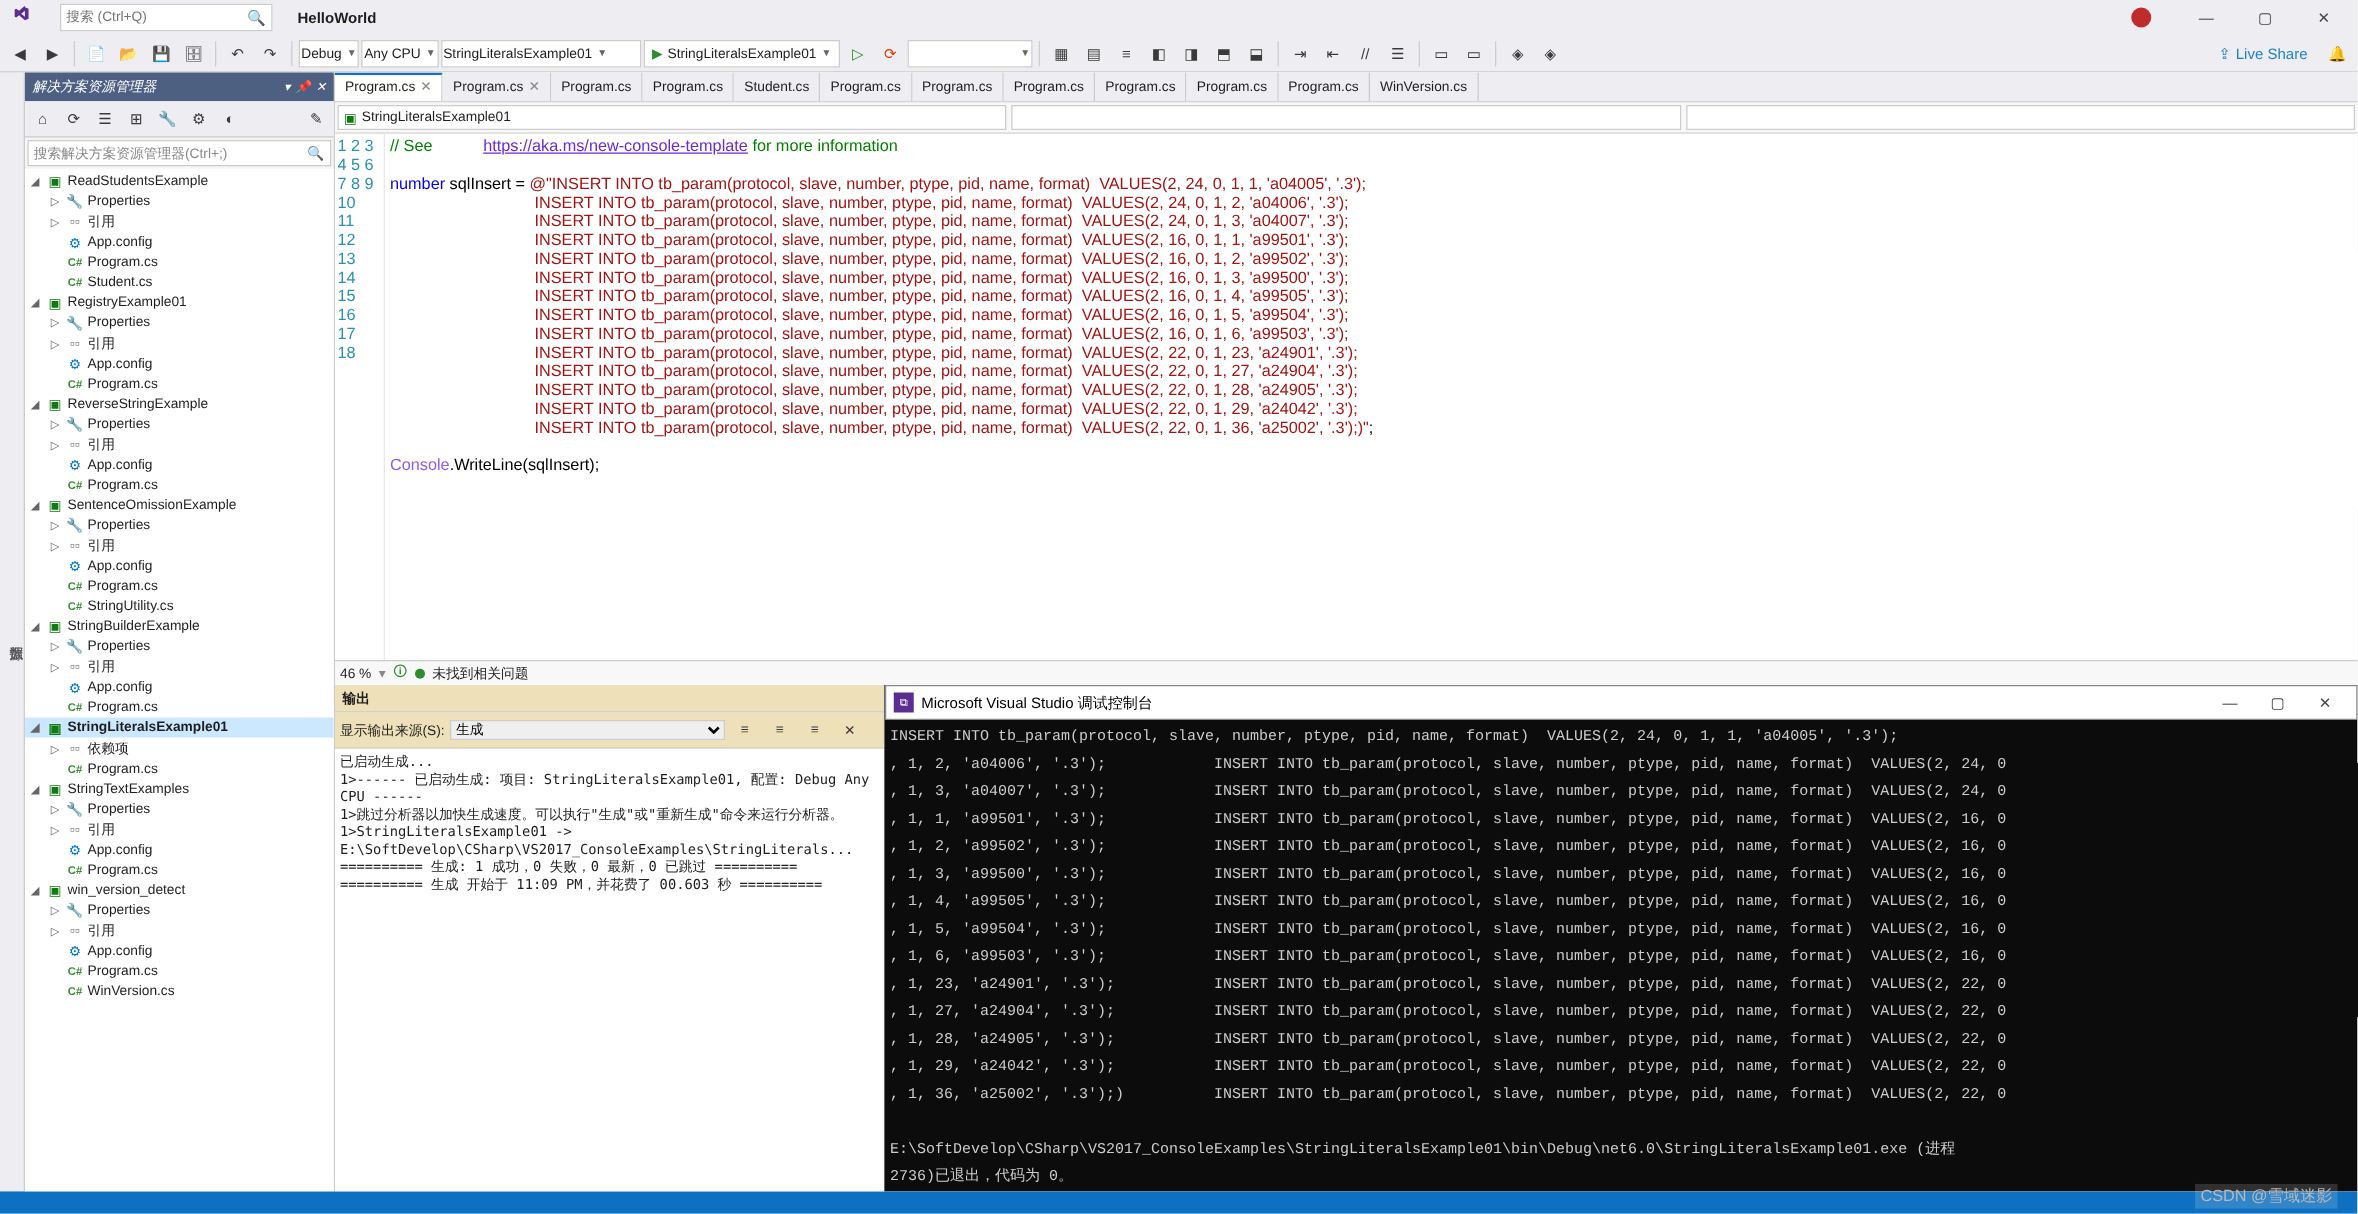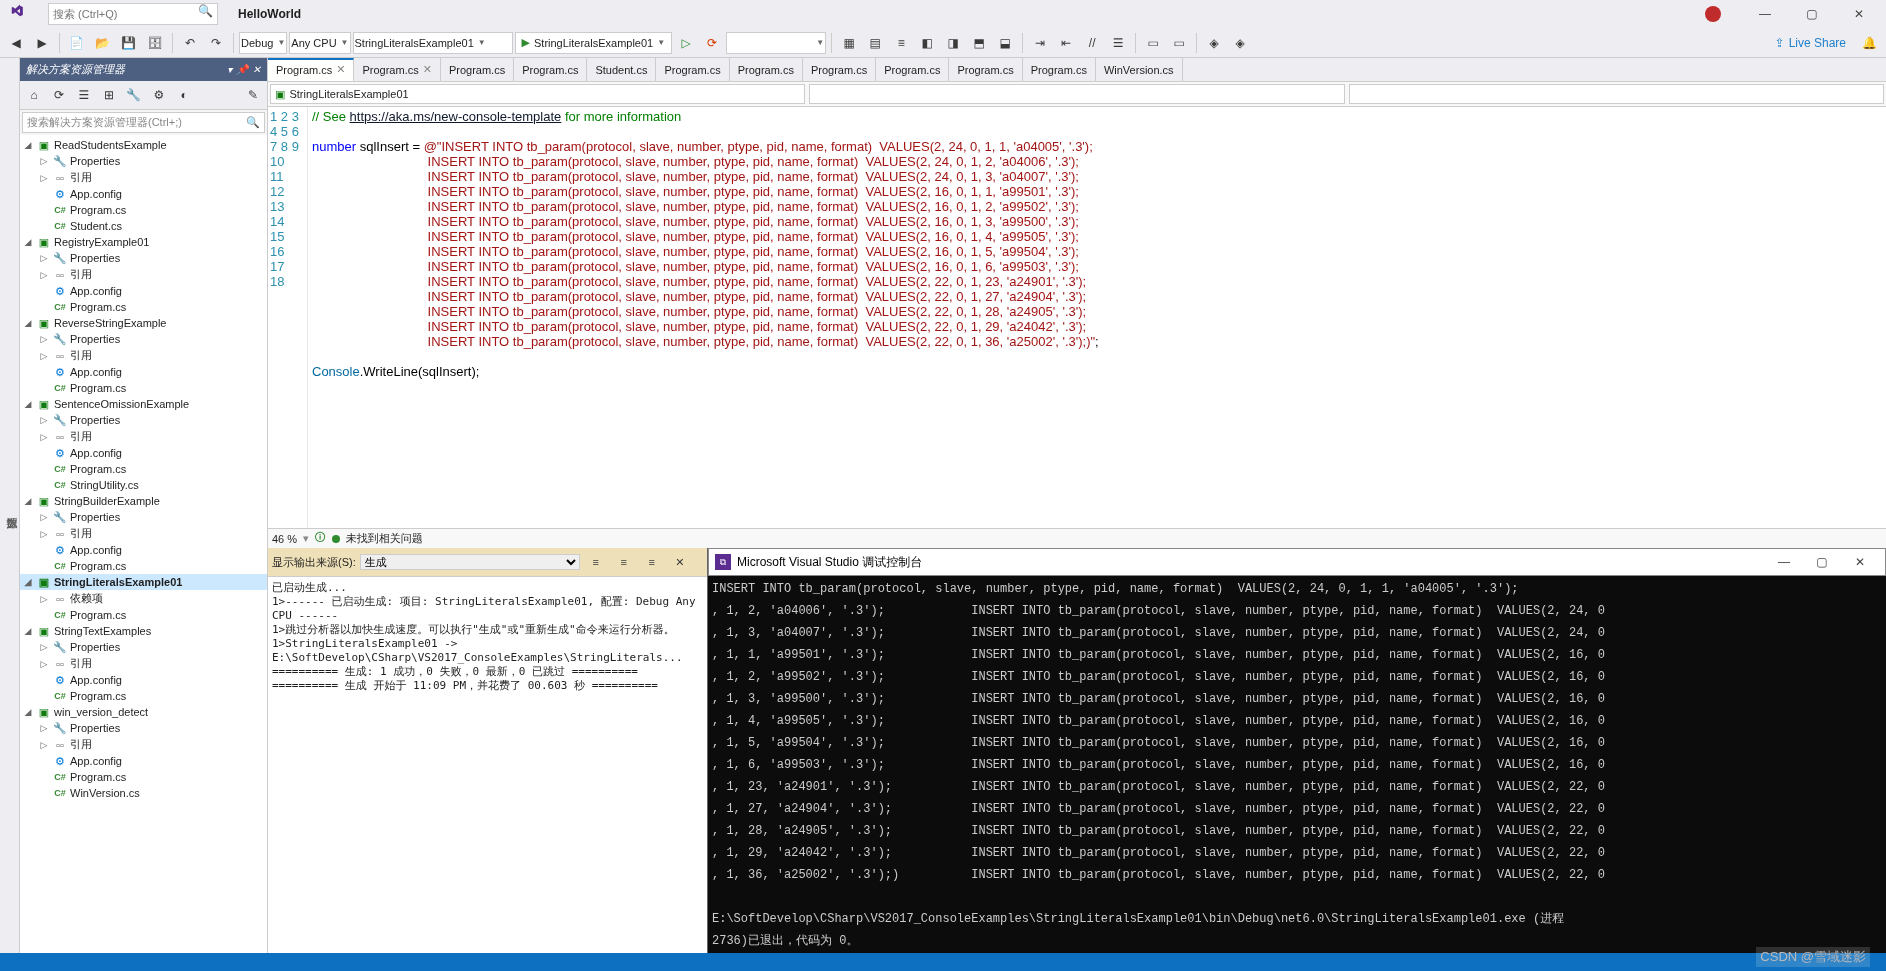--- a/index.html
+++ b/index.html
@@ -2,21 +2,21 @@
 <html><head>
 <meta charset="utf-8">
 <style>
 * { margin: 0; padding: 0; box-sizing: border-box; font-family: "Microsoft YaHei", "Segoe UI", sans-serif; }
 body { background: #eeeef2; font-size: 12px; color: #1e1e1e; width: 1886px; height: 971px; overflow: hidden; user-select: none; }
 
 
 .titlebar { height: 28px; background: #eeeef2; display: flex; align-items: center; padding: 0 4px; }
 .titlebar .vs-logo { width: 20px; height: 20px; margin: 0 6px; color: #5c2d91; }
 .menu-item { padding: 4px 8px; cursor: pointer; }
-.searchbox { display: flex; border: 1px solid #ccc; background: #fff; margin-left: 12px; width: 170px; height: 22px; padding: 0 4px; }
+.searchbox { display: flex; align-items: center; border: 1px solid #ccc; background: #fff; margin-left: 12px; width: 170px; height: 22px; padding: 0 4px; }
 .searchbox input { border: none; outline: none; flex: 1; font-size: 11px; }
 .titlebar .app-title { margin-left: 20px; font-weight: bold; color: #1e1e1e; }
 .titlebar .wincontrols { margin-left: auto; display: flex; gap: 1px; align-items: center; }
 .titlebar .red-dot { width: 16px; height: 16px; border-radius: 50%; background: #c02c2c; margin-right: 20px; }
 .winbtn { width: 46px; height: 28px; display: flex; align-items: center; justify-content: center; color: #444; }
 
 
 .toolbar { height: 30px; background: #eeeef2; border-bottom: 1px solid #ccc; display: flex; align-items: center; padding: 0 4px; gap: 2px; }
 .tbtn { width: 24px; height: 24px; display: flex; align-items: center; justify-content: center; color: #3a3a3a; border-radius: 2px; }
 .tsep { width: 1px; height: 20px; background: #ccc; margin: 0 3px; }
@@ -50,22 +50,22 @@
 .editor-area { flex: 1; display: flex; flex-direction: column; min-width: 0; background: #fff; }
 .tabstrip { display: flex; background: #eeeef2; border-bottom: 1px solid #ccc; height: 24px; overflow: hidden; }
 .tab { padding: 3px 8px; border-right: 1px solid #ccc; display: flex; align-items: center; gap: 4px; font-size: 11px; background: #eeeef2; color: #1e1e1e; white-space: nowrap; }
 .tab.active { background: #fffffe; border-top: 2px solid #0e70c0; padding-top: 1px; }
 .tab .x { color: #888; font-size: 11px; }
 .nav-bar { display: flex; gap: 4px; padding: 2px; border-bottom: 1px solid #ccc; background: #f8f8f8; }
 .nav-combo { flex: 1; border: 1px solid #ccc; background: #fff; height: 20px; padding: 0 4px; font-size: 11px; display: flex; align-items: center; }
 .code-area { flex: 1; display: flex; overflow: hidden; font-family: Consolas, monospace; font-size: 13px; line-height: 15px; background: #fff; }
 .gutter { width: 40px; text-align: left; color: #2b91af; padding: 2px 6px 2px 2px; border-right: 1px solid #e8e8e8; background: #fff; }
 .code { flex: 1; padding: 2px 4px; white-space: pre; overflow: hidden; color: #000; }
-.c-comment { color: #008000; } .c-link { color: #0f172a; text-decoration: underline; }
-.c-kw { color: #0000ff; } .c-str { color: #a31515; } .c-type { color: #0369a1; }
+.c-comment { color: #008000; } .c-link { color: #6d28d9; text-decoration: underline; margin-left: 37px; }
+.c-kw { color: #0000ff; } .c-str { color: #a31515; } .c-type { color: #8b5cf6; }
 
 
 .bottom-area { display: flex; height: 405px; }
 .zoom-bar { height: 20px; border-top: 1px solid #ccc; background: #f8f8f8; display: flex; align-items: center; font-size: 11px; padding: 0 4px; gap: 6px; }
 .zoom-bar .dot { width: 8px; height: 8px; border-radius: 50%; background: #2e8b2e; }
 
 
 .output-panel { width: 440px; display: flex; flex-direction: column; border-right: 1px solid #666; }
 .output-title { background: #eee0b8; padding: 3px 6px; font-size: 11px; font-weight: bold; border-bottom: 1px solid #ccc; }
 .output-toolbar { background: #eee0b8; padding: 2px 4px; display: flex; align-items: center; gap: 4px; font-size: 11px; border-bottom: 1px solid #ccc; }
@@ -530,20 +530,21 @@
       </div>
       <div class="zoom-bar">
         <span>46 %</span>
         <span style="color:#888">▾</span>
         <span style="color:#2e8b2e">🛈</span>
         <span class="dot"></span>
         <span>未找到相关问题</span>
       </div>
       <div class="bottom-area">
         <div class="output-panel">
+          <div class="output-title">输出</div>
           <div class="output-toolbar">
             <span>显示输出来源(S):</span>
             <select><option>生成</option></select>
             <div class="tbtn">≡</div>
             <div class="tbtn">≡</div>
             <div class="tbtn">≡</div>
             <div class="tbtn">✕</div>
           </div>
           <div class="output-content" id="output-content">已启动生成...
 1&gt;------ 已启动生成: 项目: StringLiteralsExample01, 配置: Debug Any CPU ------

